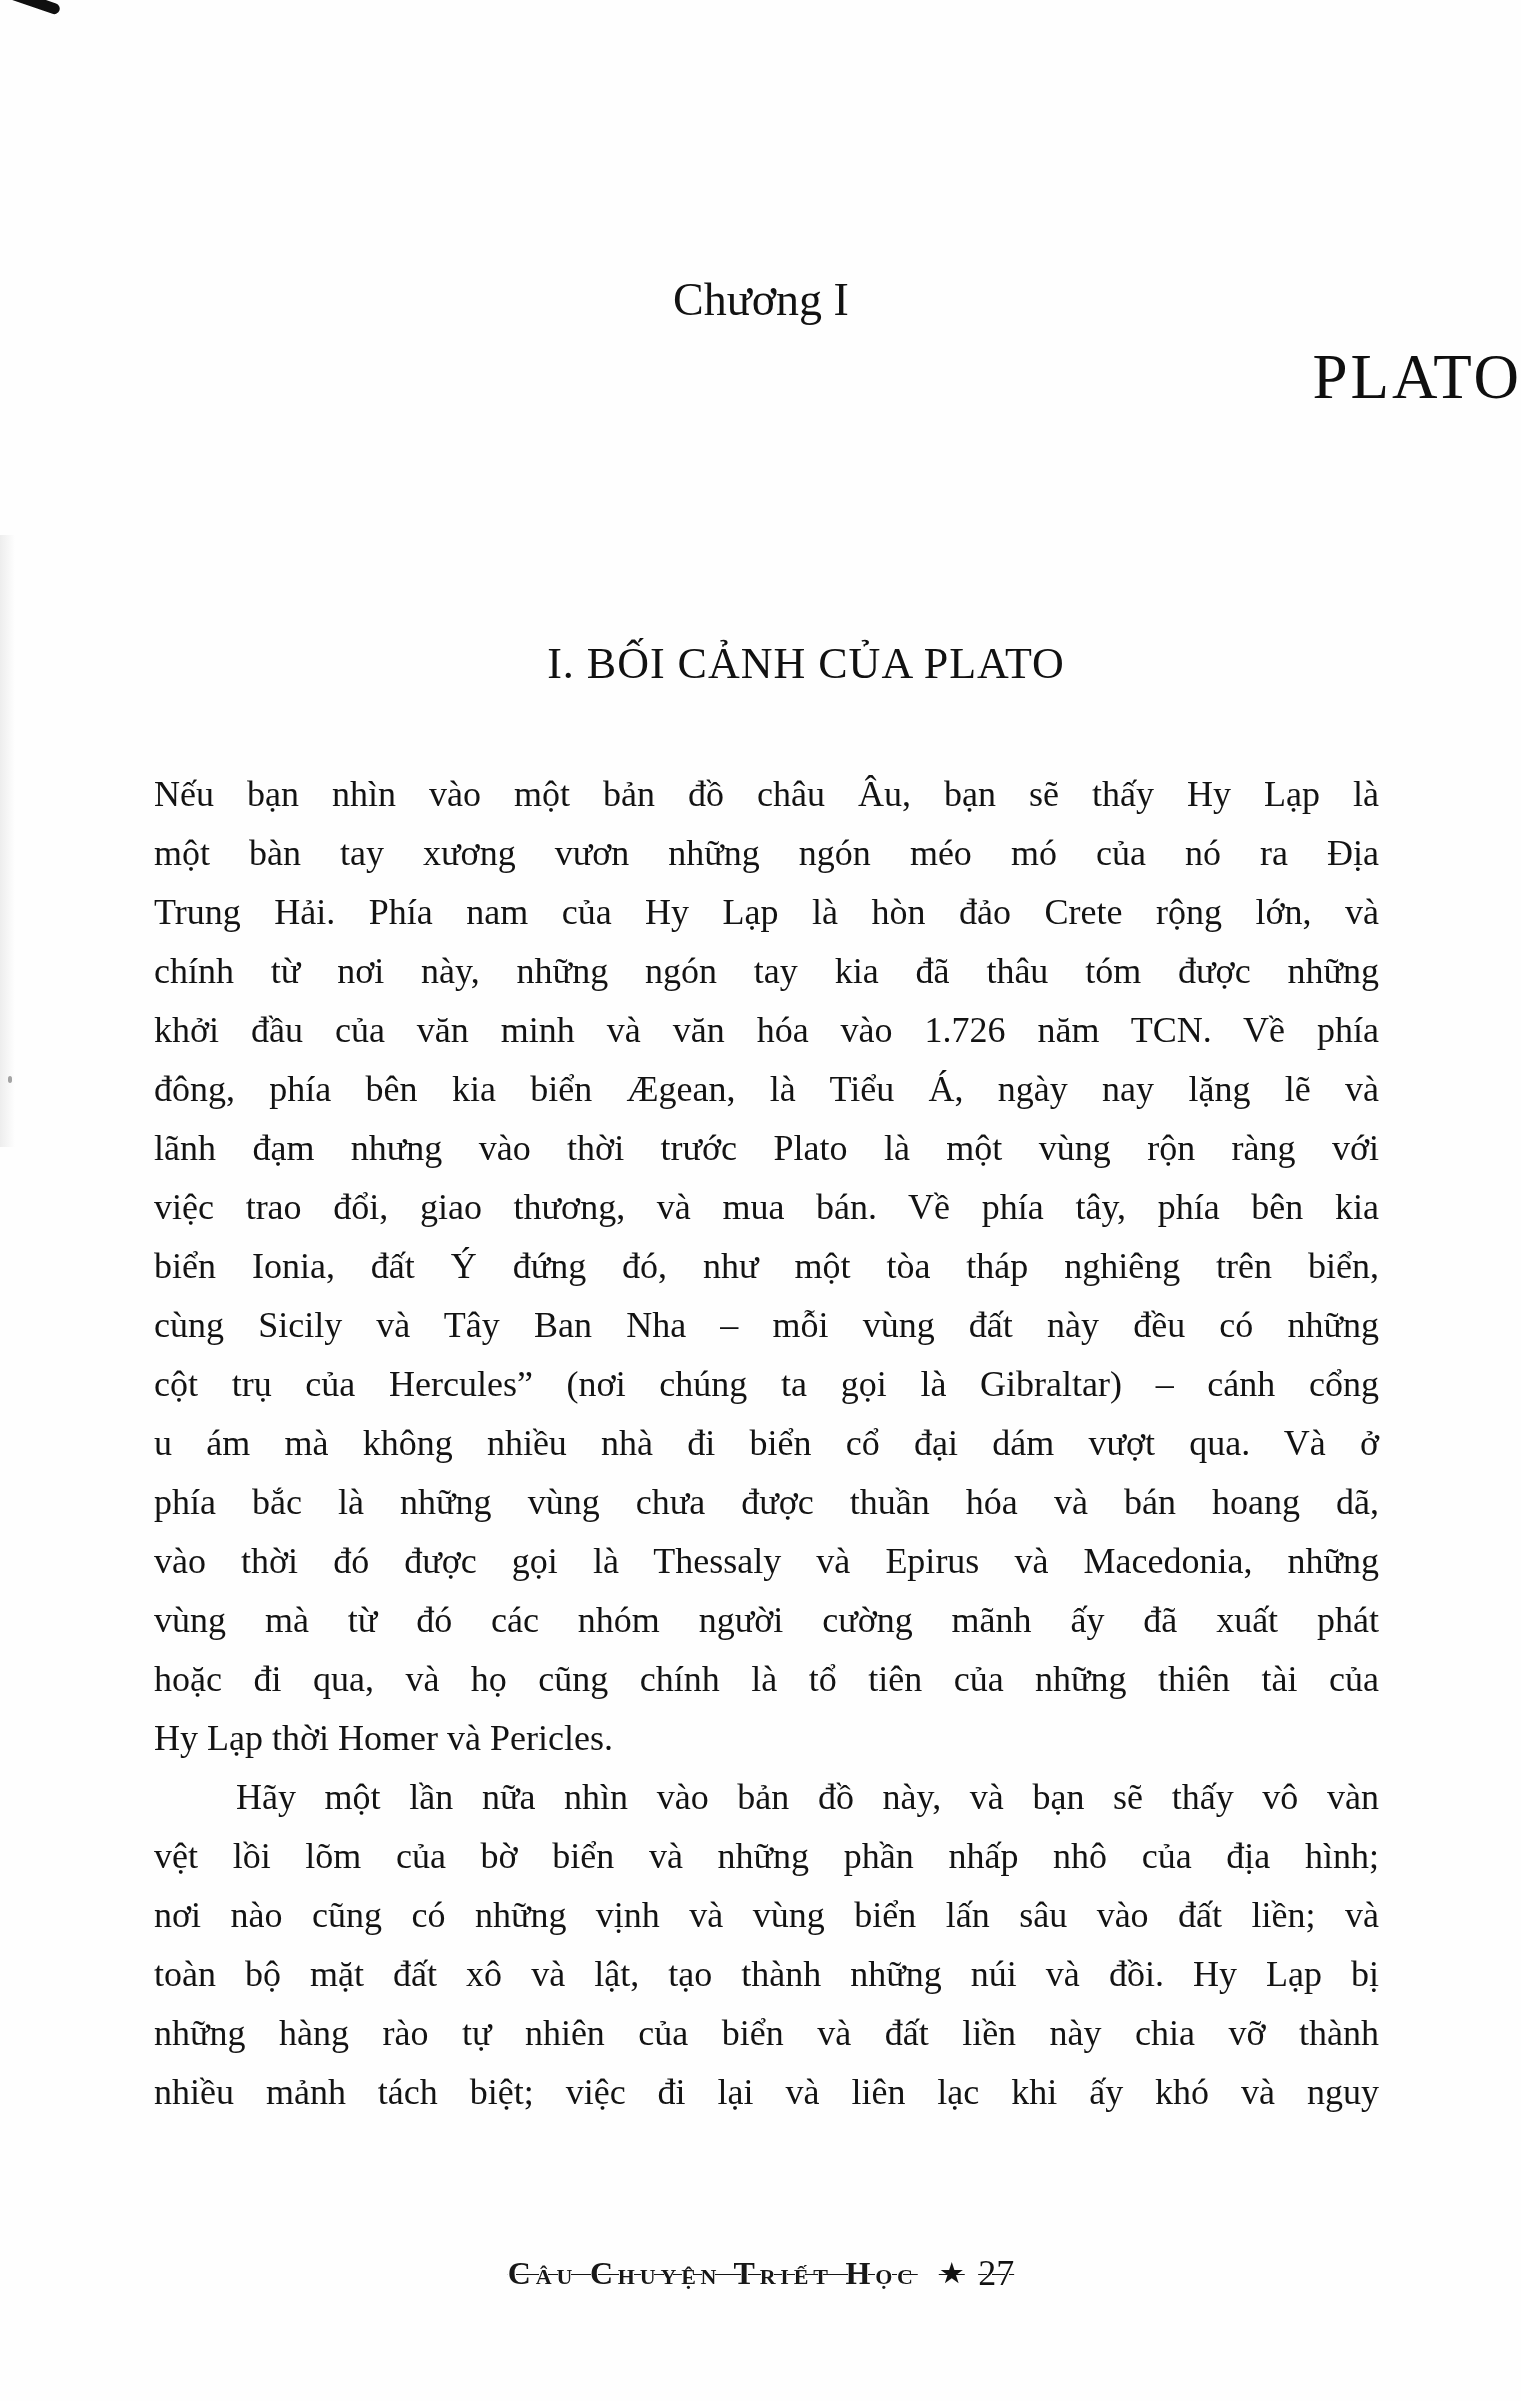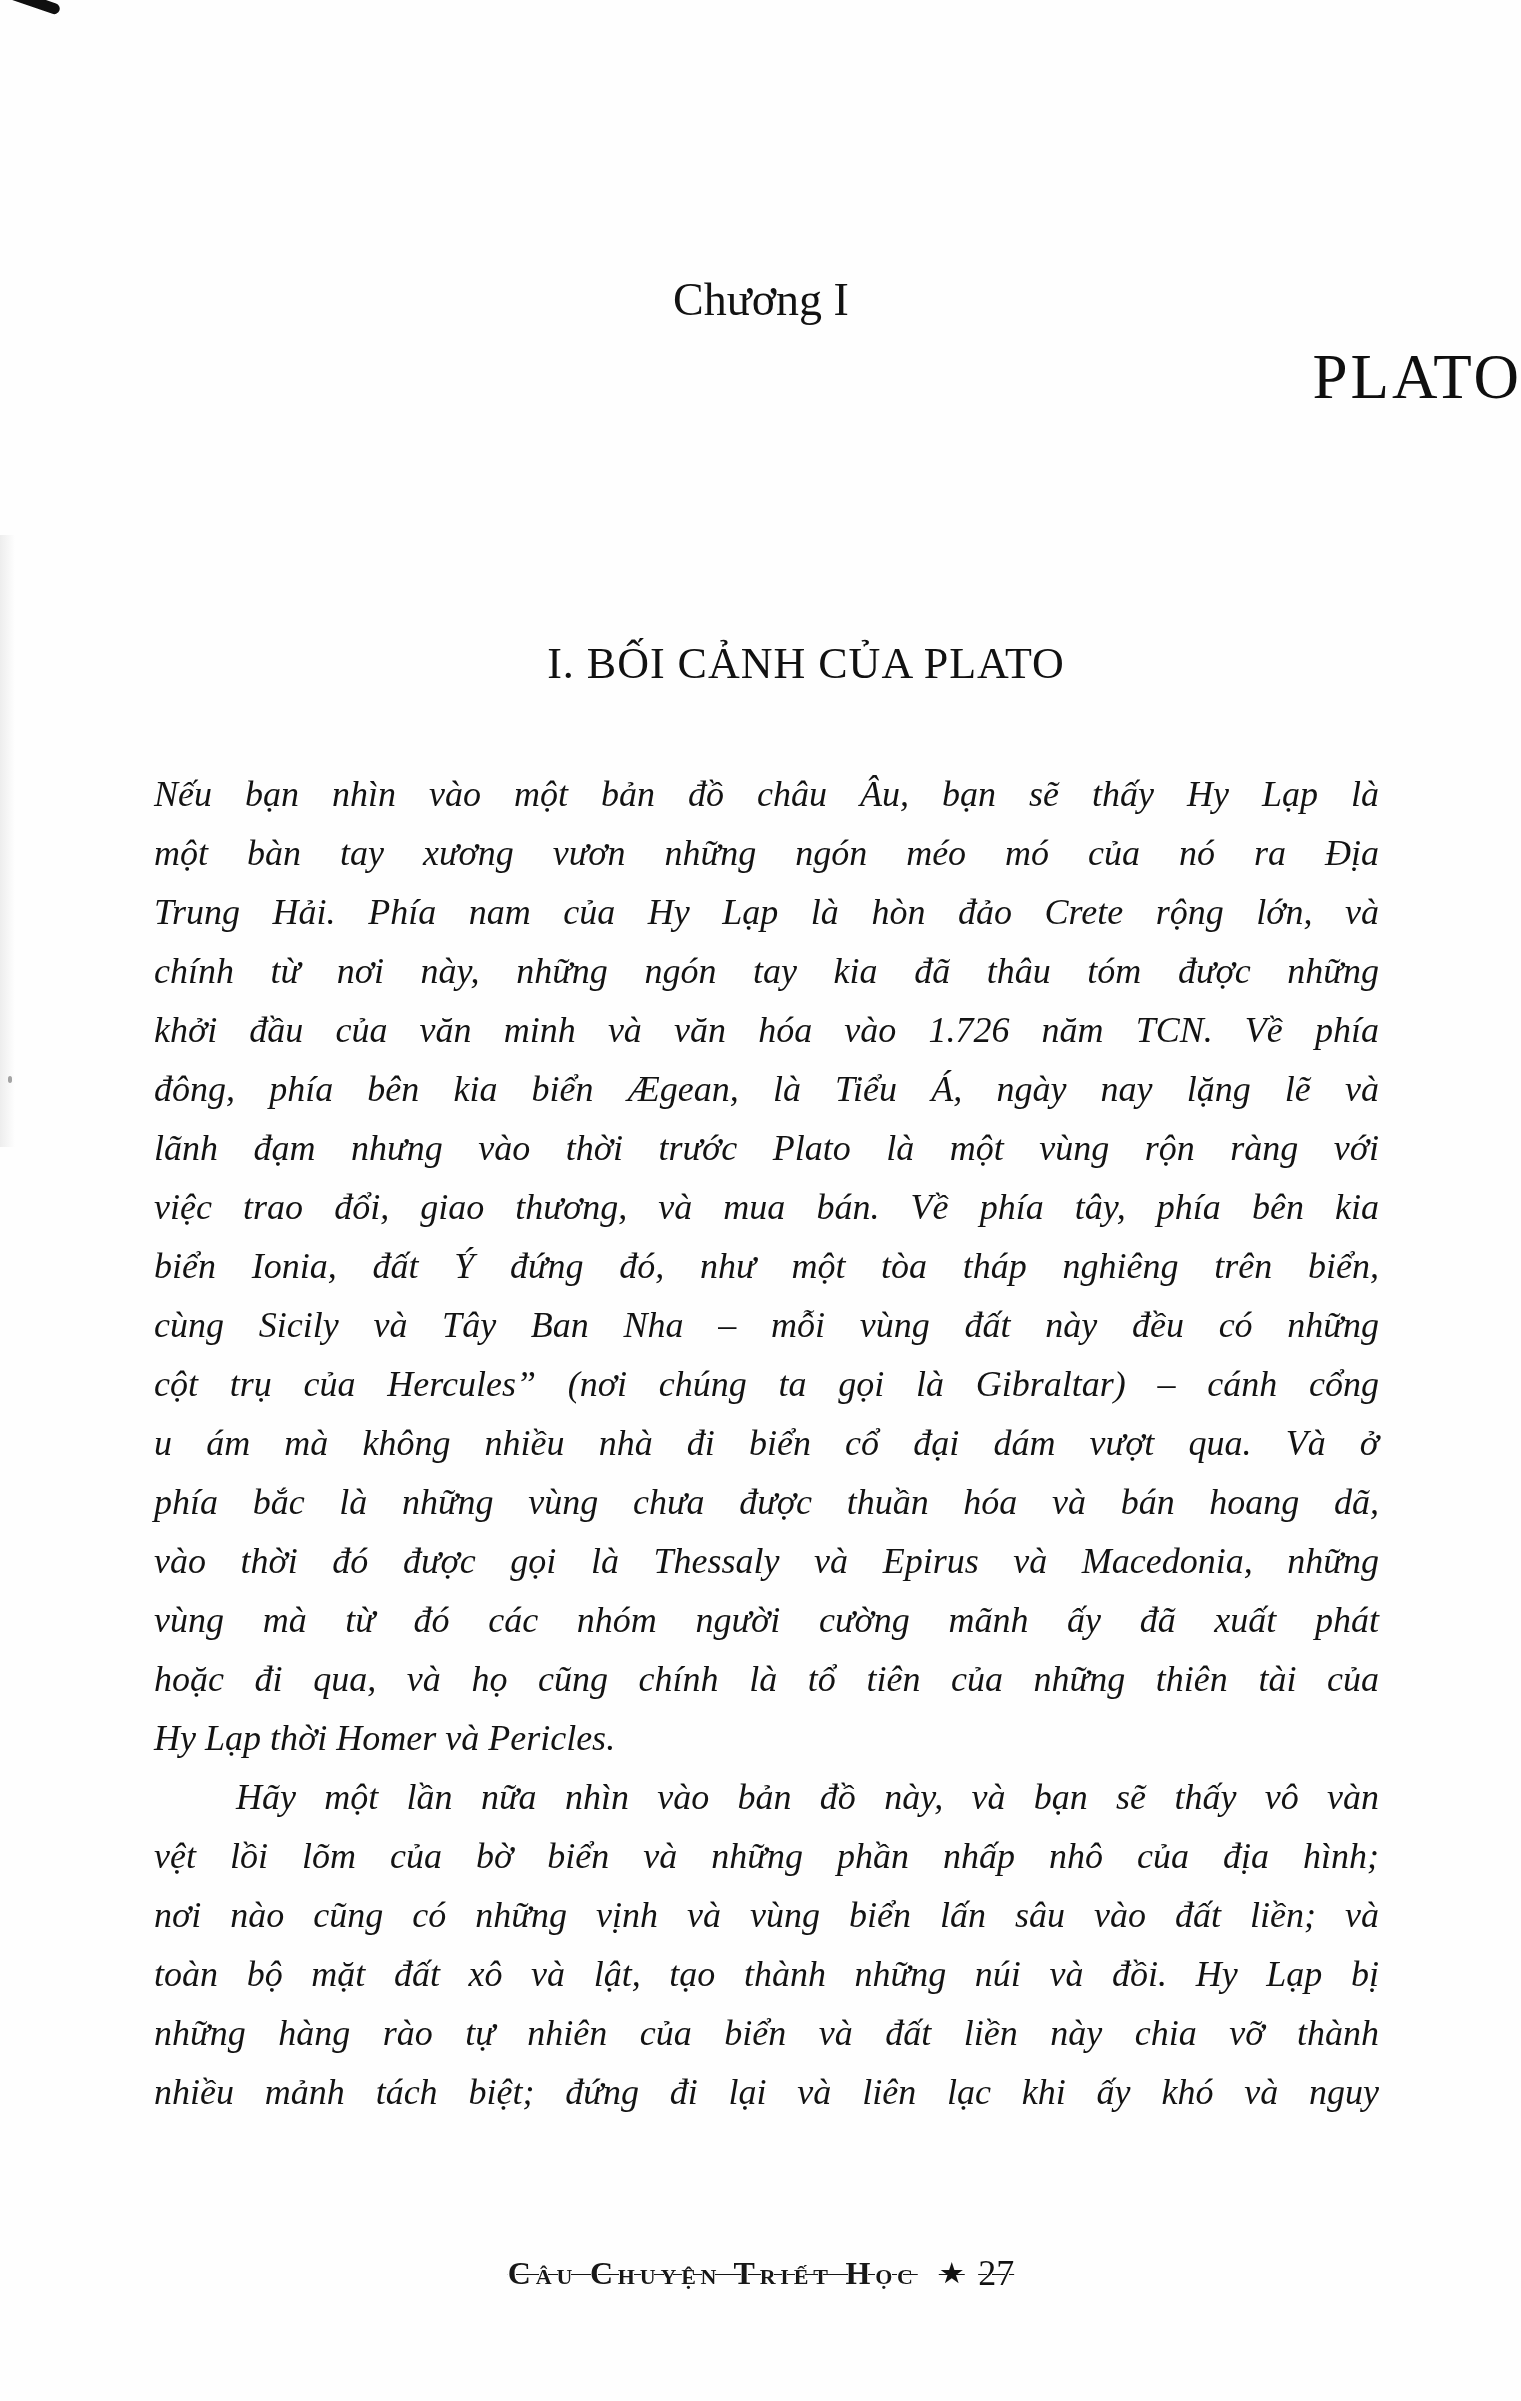--- a/index.html
+++ b/index.html
@@ -47,21 +47,20 @@
 
   
   .body-text {
     position: absolute; top: 765px; left: 154px; width: 1225px;
     font-size: 36px; color: #131313;
   }
   .body-line {
     height: 59px; line-height: 59px;
     text-align: justify; text-align-last: justify;
     white-space: nowrap;
-    font-style: italic;
   }
   .body-line.indent { text-indent: 82px; }
   .body-line.plain { text-align: left; text-align-last: left; }
 
   
   .footer {
     position: absolute; top: 2252px; left: 0; width: 100%;
     text-align: center; font-size: 0; text-decoration: underline;
   }
   .footer-title {
@@ -108,21 +107,21 @@
       <div class="body-line ">phía bắc là những vùng chưa được thuần hóa và bán hoang dã,</div>
       <div class="body-line ">vào thời đó được gọi là Thessaly và Epirus và Macedonia, những</div>
       <div class="body-line ">vùng mà từ đó các nhóm người cường mãnh ấy đã xuất phát</div>
       <div class="body-line ">hoặc đi qua, và họ cũng chính là tổ tiên của những thiên tài của</div>
       <div class="body-line plain">Hy Lạp thời Homer và Pericles.</div>
       <div class="body-line indent">Hãy một lần nữa nhìn vào bản đồ này, và bạn sẽ thấy vô vàn</div>
       <div class="body-line ">vệt lồi lõm của bờ biển và những phần nhấp nhô của địa hình;</div>
       <div class="body-line ">nơi nào cũng có những vịnh và vùng biển lấn sâu vào đất liền; và</div>
       <div class="body-line ">toàn bộ mặt đất xô và lật, tạo thành những núi và đồi. Hy Lạp bị</div>
       <div class="body-line ">những hàng rào tự nhiên của biển và đất liền này chia vỡ thành</div>
-      <div class="body-line ">nhiều mảnh tách biệt; đứng đi lại và liên lạc khi ấy khó và nguy</div>
+      <div class="body-line ">nhiều mảnh tách biệt; việc đi lại và liên lạc khi ấy khó và nguy</div>
     </div>
 
   <div class="footer">
     <span class="footer-title">Câu Chuyện Triết Học</span>
     <span class="footer-star">★</span>
     <span class="footer-page">27</span>
   </div>
 
 </div>
 

